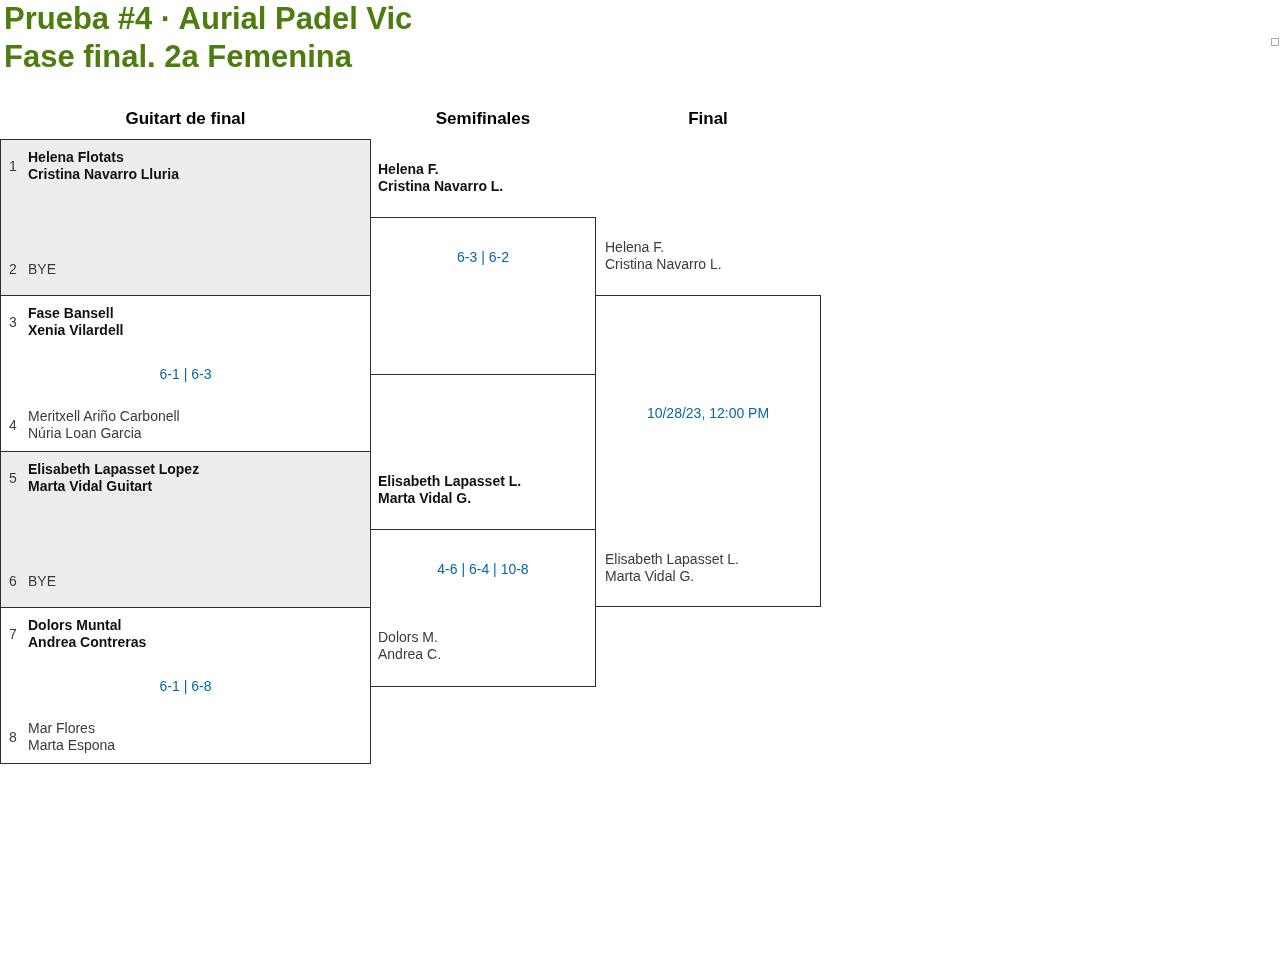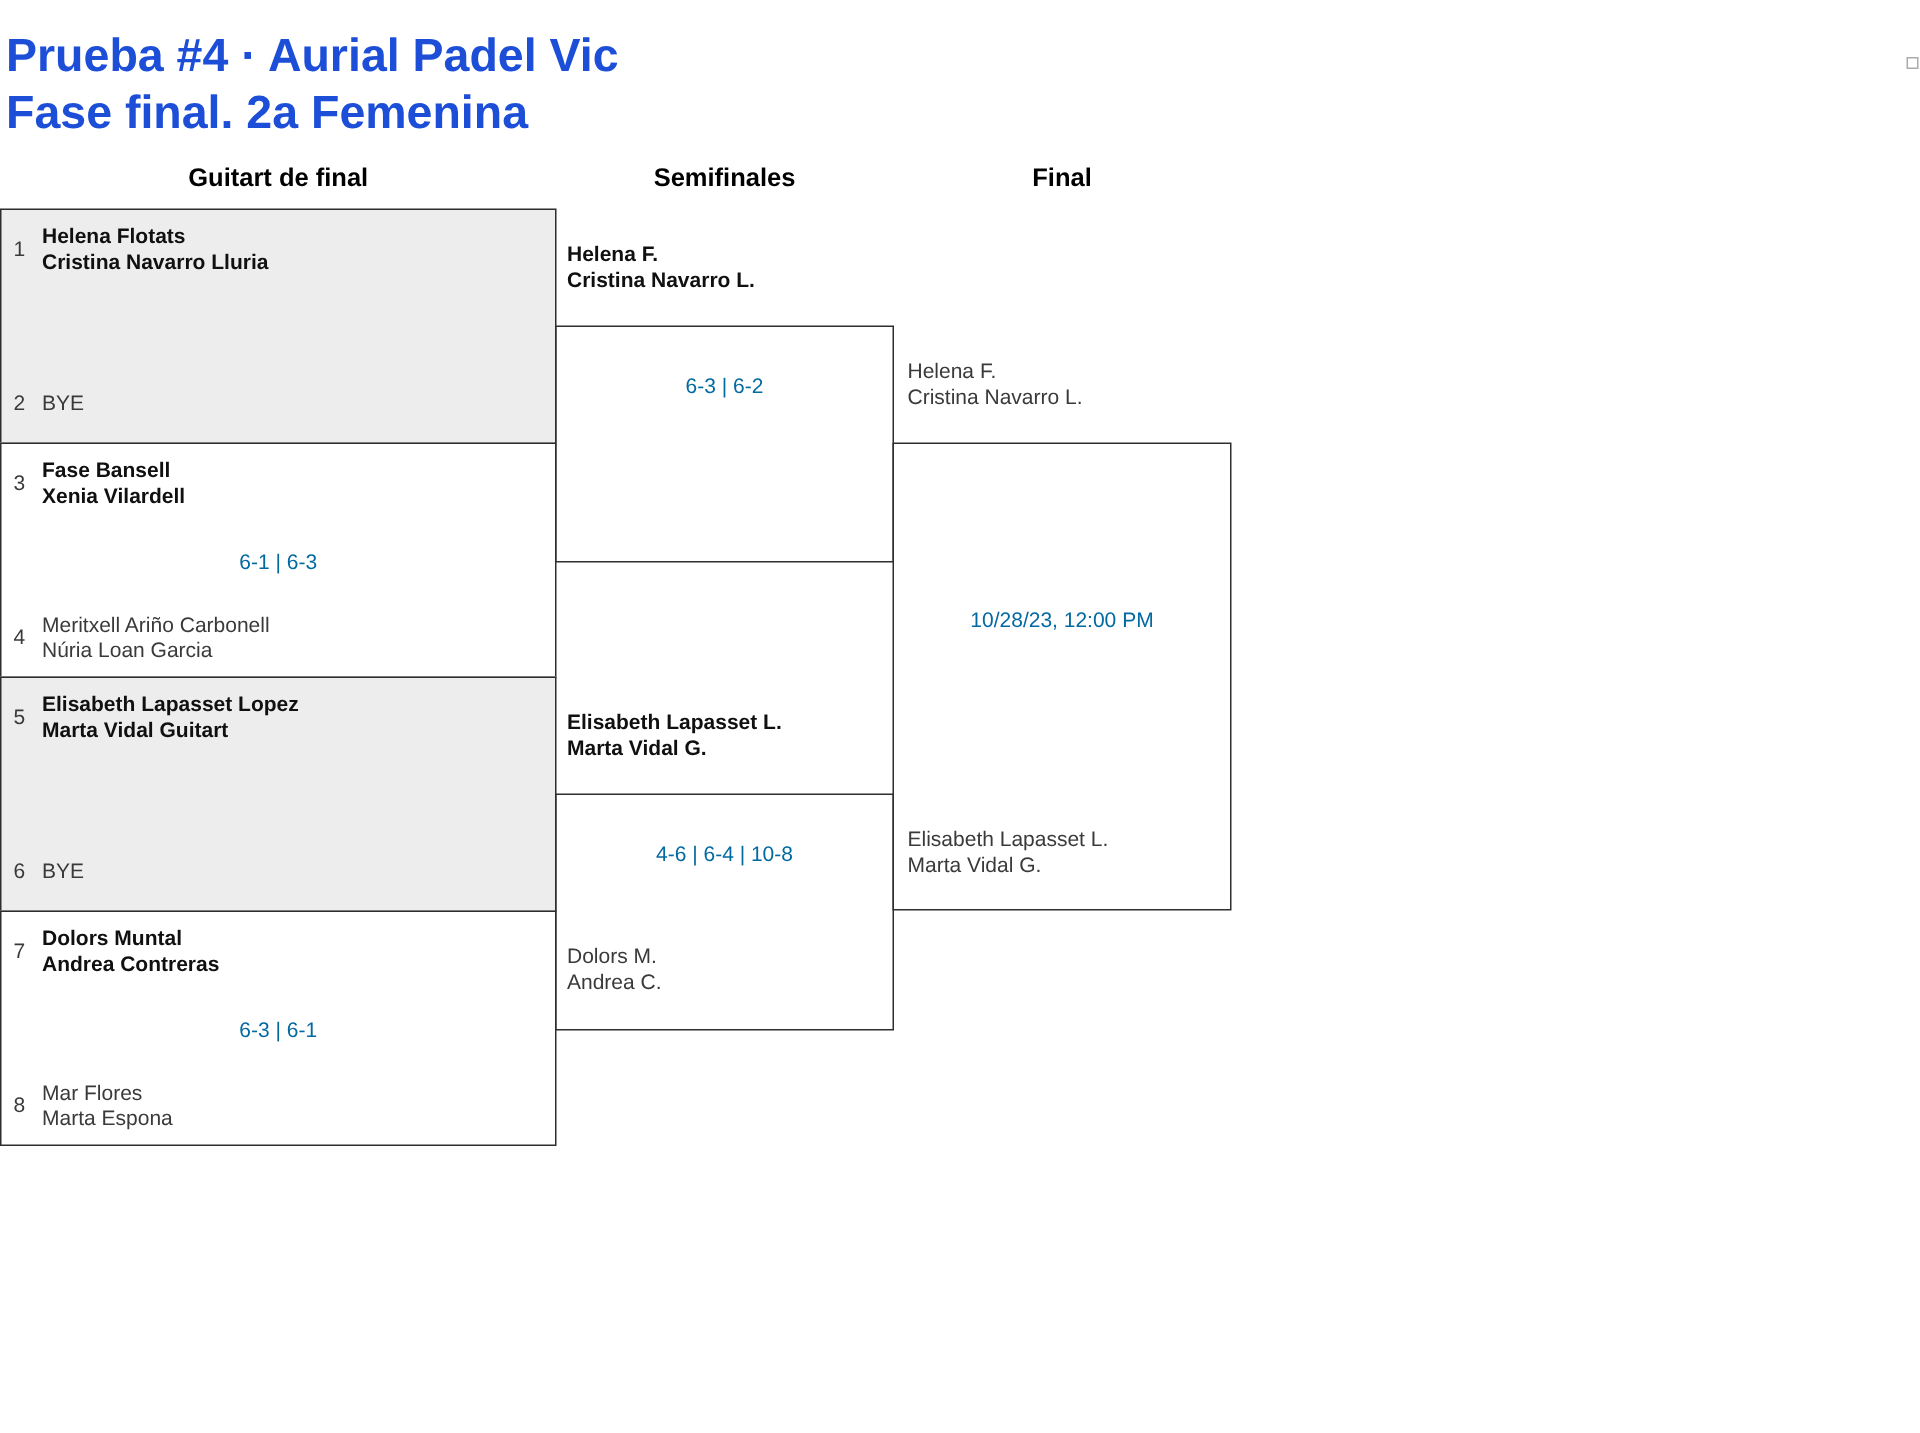--- a/index.html
+++ b/index.html
@@ -12,24 +12,24 @@
     width: 1280px;
     height: 955px;
     background: #ffffff;
     overflow: hidden;
   }
 
   
   .page-title {
     position: absolute;
     left: 4px;
-    top: 18px;
+    top: 0;
     font-size: 31px;
     font-weight: 700;
-    color: #1d4ed8;
+    color: #4d7c0f;
     line-height: 38px;
     white-space: nowrap;
   }
 
   
   .corner-marker {
     position: absolute;
     left: 1271px;
     top: 38px;
     width: 6px;
@@ -216,21 +216,21 @@
   </div>
 
   <div class="match qf qf4">
     <div class="row row-top">
       <span class="seed">7</span>
       <div class="team bold">
         <div class="line">Dolors Muntal</div>
         <div class="line">Andrea Contreras</div>
       </div>
     </div>
-    <div class="score">6-3 | 6-1</div>
+    <div class="score">6-1 | 6-8</div>
     <div class="row row-bottom">
       <span class="seed">8</span>
       <div class="team">
         <div class="line">Mar Flores</div>
         <div class="line">Marta Espona</div>
       </div>
     </div>
   </div>
 
   <div class="match sf sf1">

